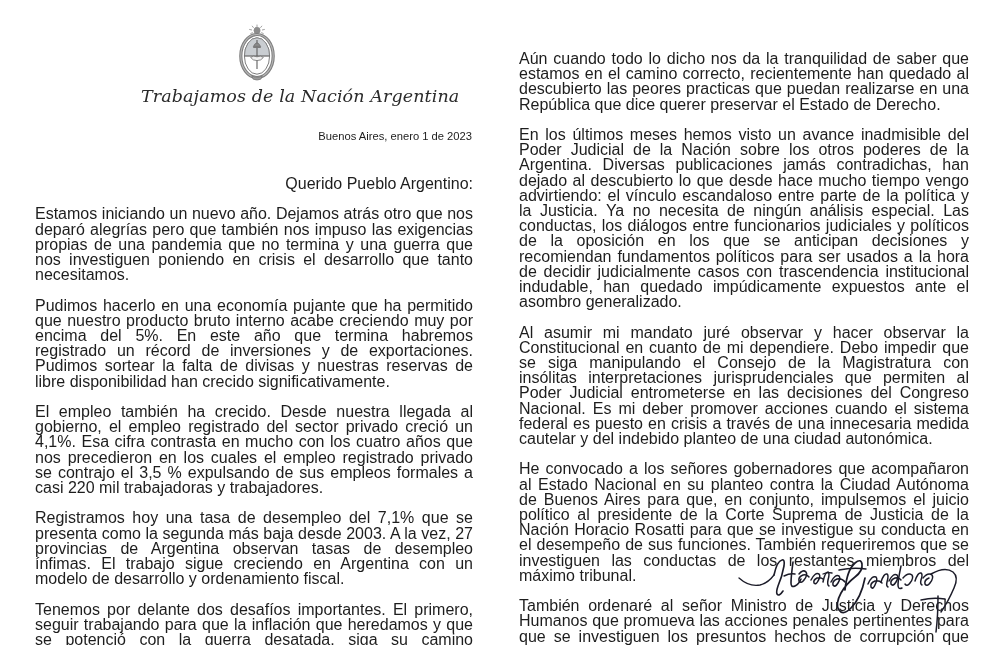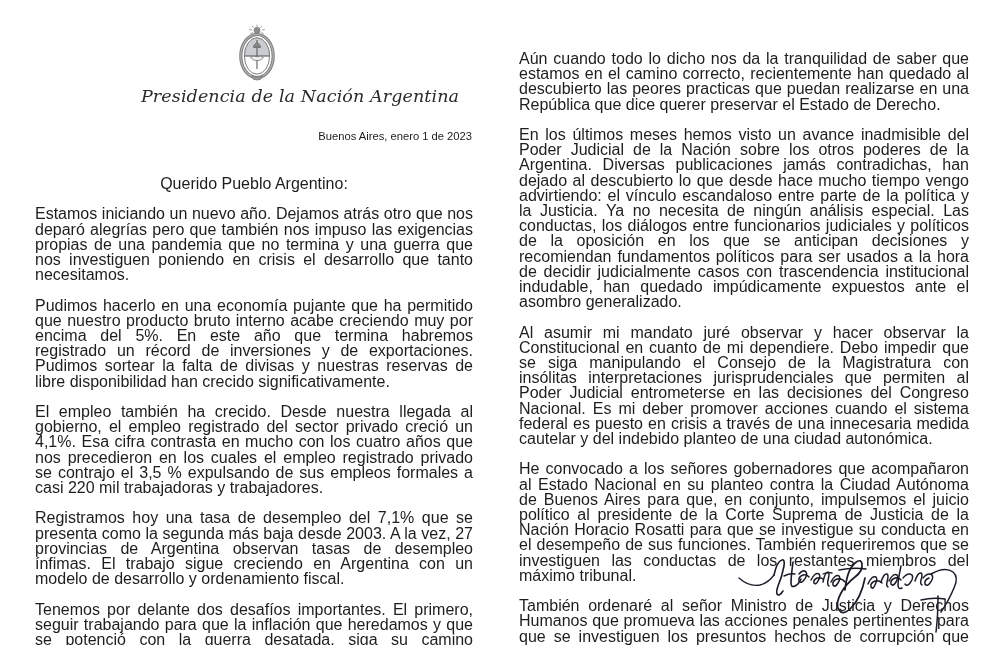--- a/index.html
+++ b/index.html
@@ -83,21 +83,21 @@
     top: 51px;
     width: 450px;
   }
 
   .col p {
     margin: 0 0 15.2px 0;
     text-align: justify;
     text-justify: inter-word;
   }
   .col p:last-child { margin-bottom: 0; }
-  .col p.nojust { text-align: center; }
+  .col p.nojust { text-align: right; }
 
   
   .signature {
     position: absolute;
     left: 735px;
     top: 552px;
     width: 250px;
     height: 92px;
   }
   .signature svg { display: block; width: 250px; height: 92px; }
@@ -137,21 +137,21 @@
         <line x1="26" y1="16" x2="26" y2="45" stroke="#5e5e5e" stroke-width="1.1"></line>
         <path d="M22.4 22.4 q3.6 -7.2 7.2 0 z" fill="#8a8a8a" stroke="#5e5e5e" stroke-width="0.6"></path>
         <rect x="22.2" y="22.2" width="7.6" height="1.8" fill="#7a7a7a"></rect>
 
         <path d="M19.6 33.4 q2.6 -2.2 6.4 -0.6 q3.8 -1.6 6.4 0.6 q-2.2 3.4 -6.4 3.2 q-4.2 0.2 -6.4 -3.2 z" fill="#efefef" stroke="#6b6b6b" stroke-width="0.75"></path>
 
         <path d="M20.6 51.6 q5.4 3.4 10.8 0 l-1.6 3.6 q-3.8 1.8 -7.6 0 z" fill="#9a9a9a" stroke="#6f6f6f" stroke-width="0.6"></path>
       </svg>
     </div>
 
-    <div class="presidencia-script">Presidencia de la Nación Argentina</div>
+    <div class="presidencia-script">Trabajamos de la Nación Argentina</div>
 
     <div class="dateline">Buenos Aires, enero 1 de 2023</div>
   </div>
 
   <div class="col col-left">
     <p class="nojust">Querido Pueblo Argentino:</p>
     <p>Estamos iniciando un nuevo año. Dejamos atrás otro que nos deparó alegrías pero que también nos impuso las exigencias propias de una pandemia que no termina y una guerra que nos investiguen poniendo en crisis el desarrollo que tanto necesitamos.</p>
     <p>Pudimos hacerlo en una economía pujante que ha permitido que nuestro producto bruto interno acabe creciendo muy por encima del 5%. En este año que termina habremos registrado un récord de inversiones y de exportaciones. Pudimos sortear la falta de divisas y nuestras reservas de libre disponibilidad han crecido significativamente.</p>
     <p>El empleo también ha crecido. Desde nuestra llegada al gobierno, el empleo registrado  del sector privado creció un 4,1%. Esa cifra contrasta en mucho con los cuatro años que nos precedieron en los cuales el empleo registrado privado se contrajo el 3,5 % expulsando de sus empleos formales a casi 220 mil trabajadoras y trabajadores.</p>
     <p>Registramos hoy una tasa de desempleo del 7,1% que se presenta como la segunda más baja desde 2003. A la vez, 27 provincias de Argentina observan tasas de desempleo ínfimas. El trabajo sigue creciendo en Argentina con un modelo de desarrollo y ordenamiento fiscal.</p>

